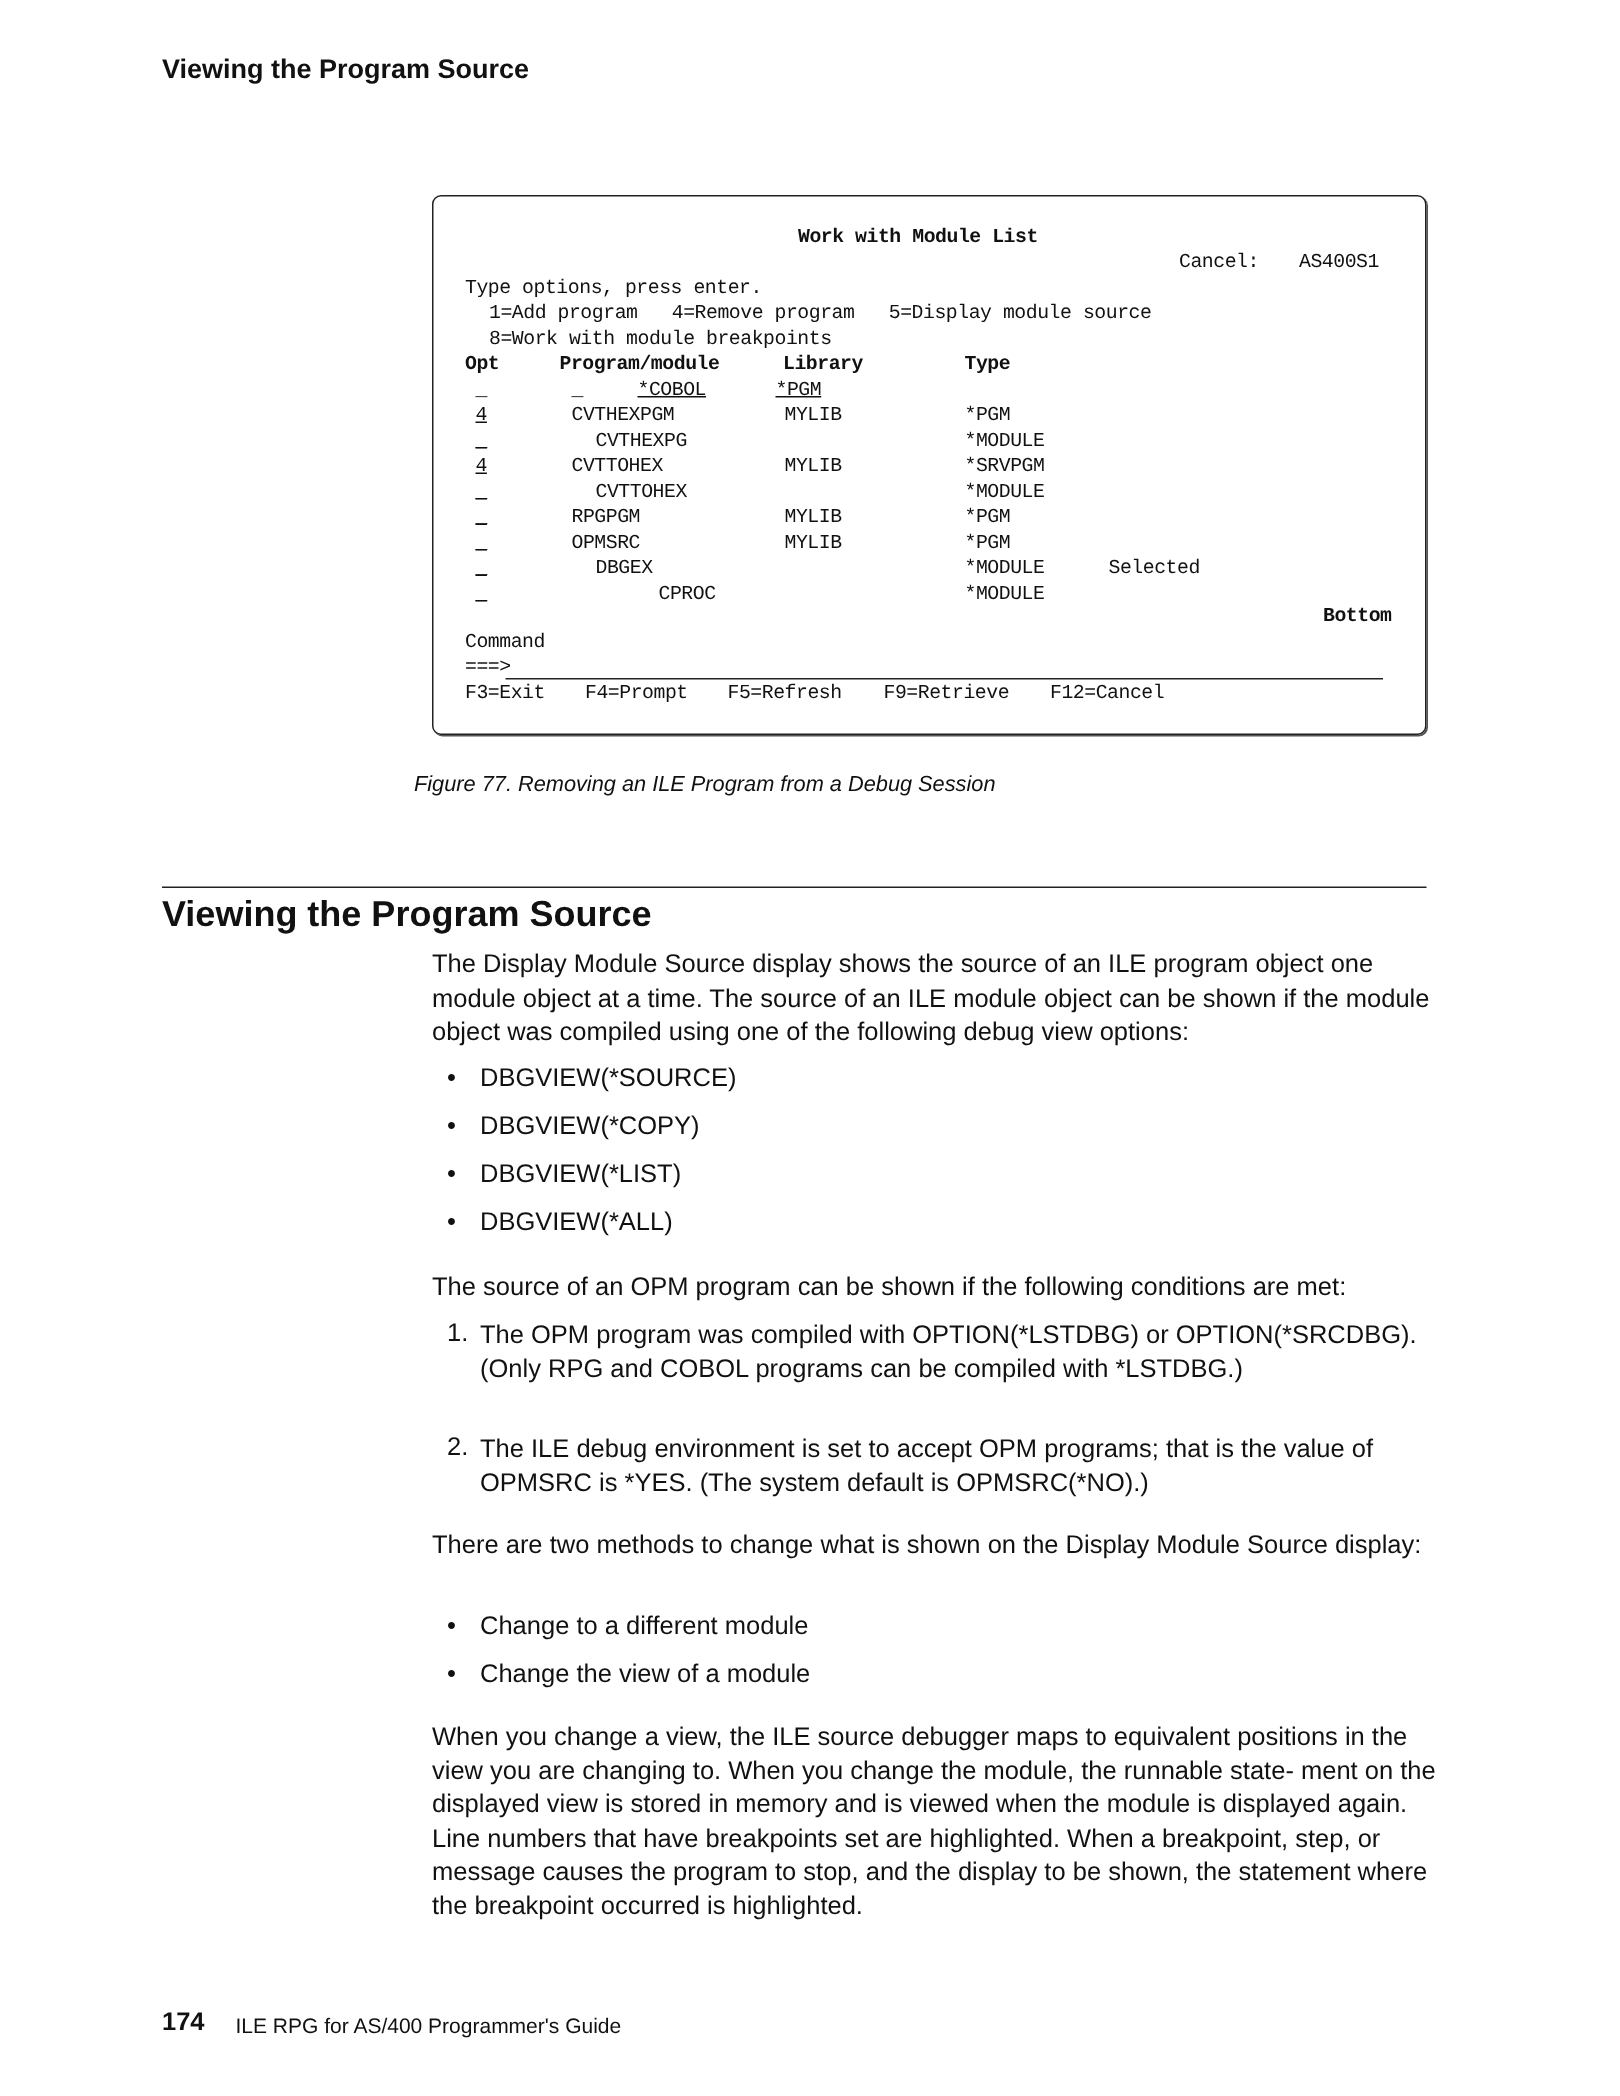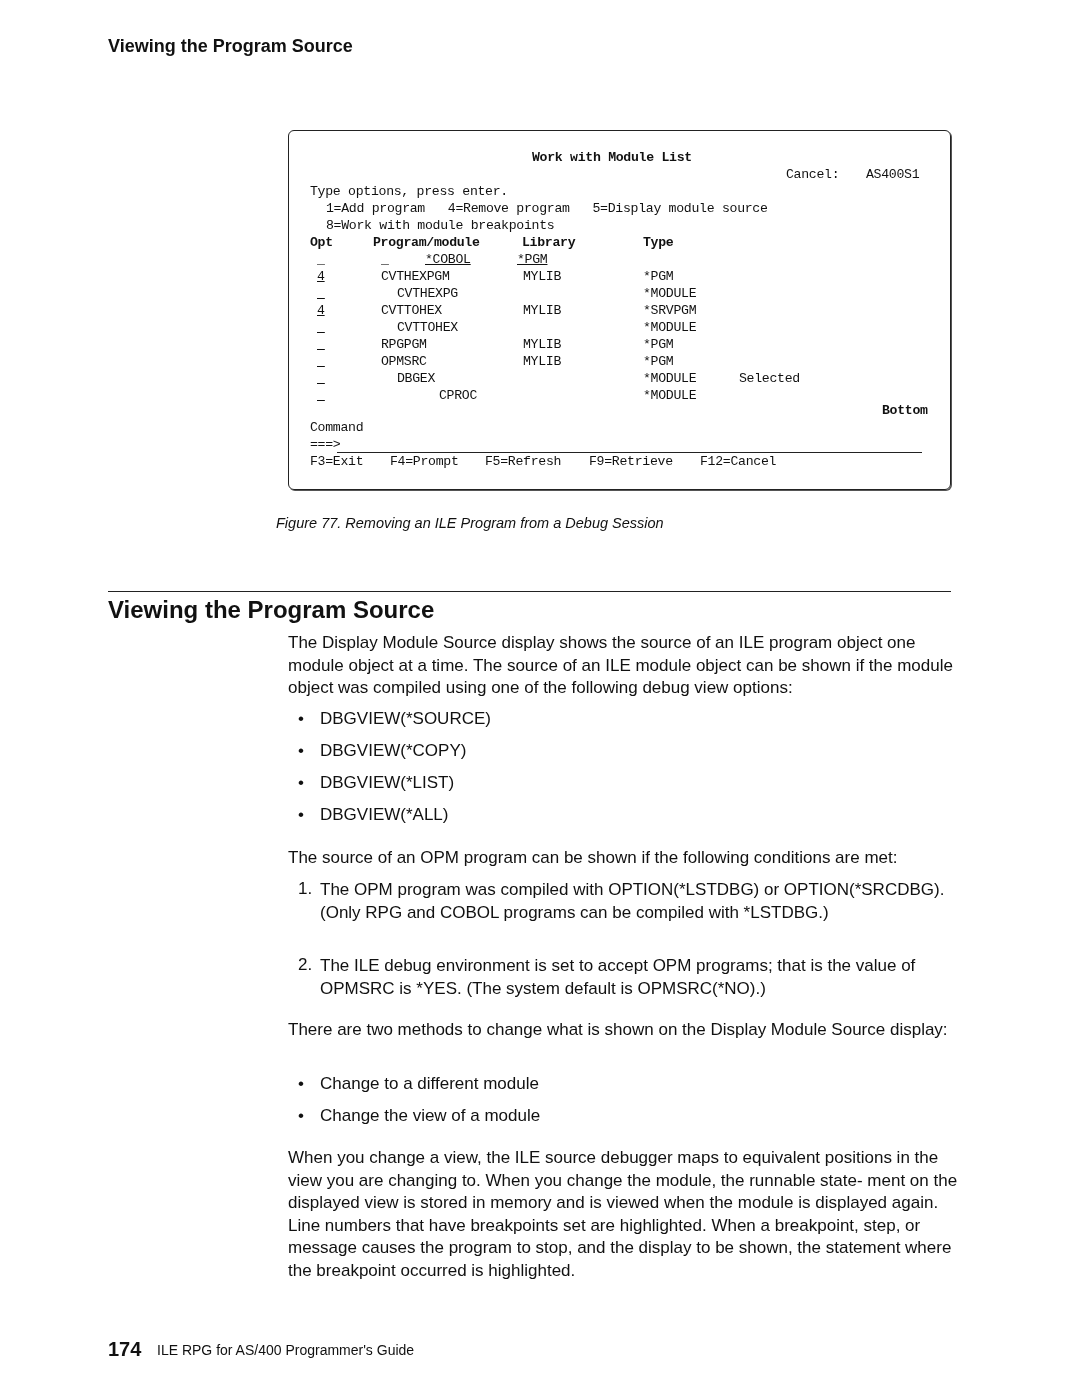--- a/index.html
+++ b/index.html
@@ -10,21 +10,21 @@
   .b { font-weight:bold; }
   .u { text-decoration:underline; }
   .caption { position:absolute; left:276px; top:515px; font-size:14.5px; font-style:italic; }
   .rule { position:absolute; left:108px; top:591px; width:843px; height:1px; background:#222; }
   .section-title { position:absolute; left:108px; top:596px; font-size:24px; font-weight:bold; }
   .body-text { position:absolute; left:288px; width:670px; font-size:17px; line-height:22.5px; }
   .bullet { position:absolute; left:298px; font-size:17px; }
   .bullet-text { position:absolute; left:320px; font-size:17px; }
   .num { position:absolute; left:298px; font-size:17px; }
   .num-text { position:absolute; left:320px; width:640px; font-size:17px; line-height:22.5px; }
-  .footer-num { position:absolute; left:108px; top:1338px; font-size:20px; font-weight:bold; }
+  .footer-num { position:absolute; left:108px; top:1338px; font-size:17px; font-weight:bold; }
   .footer-title { position:absolute; left:157px; top:1342px; font-size:14px; }
   .cmdline { position:absolute; left:337px; top:452px; width:585px; height:1px; background:#222; }
 </style>
 </head>
 <body>
 
 <div class="running-head">Viewing the Program Source</div>
 
 <div class="screen-box"></div>
 

